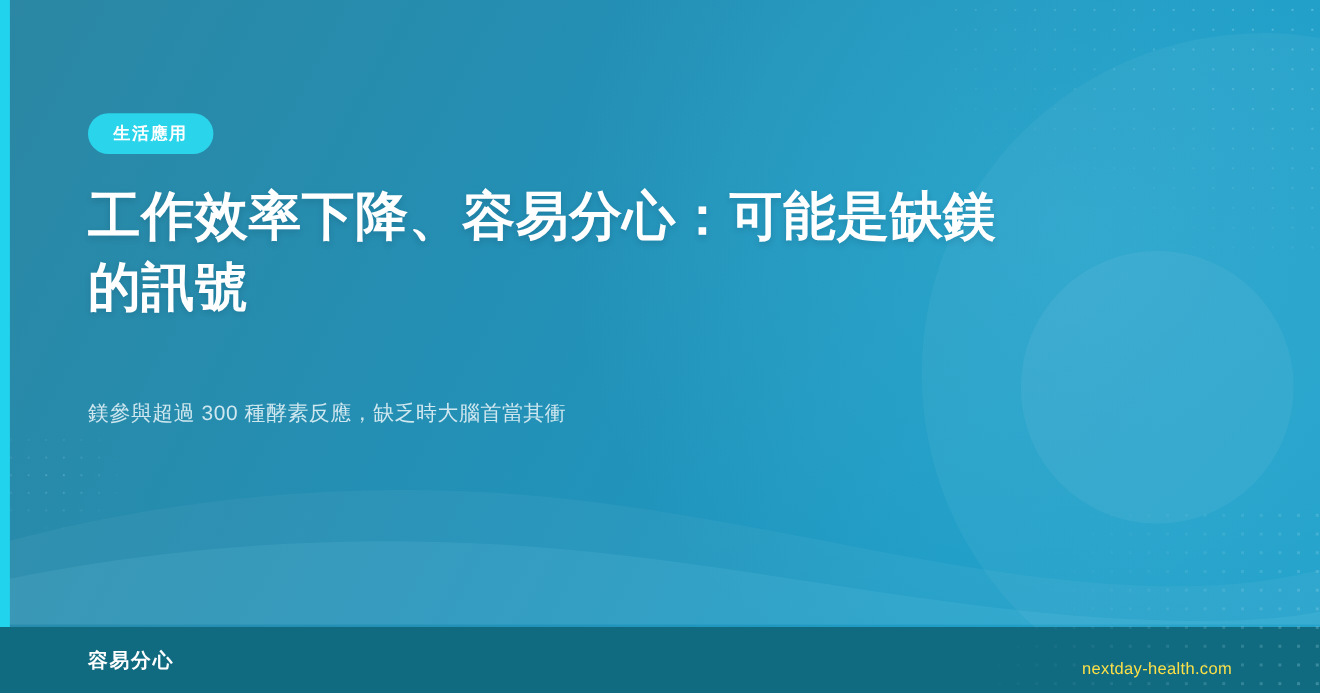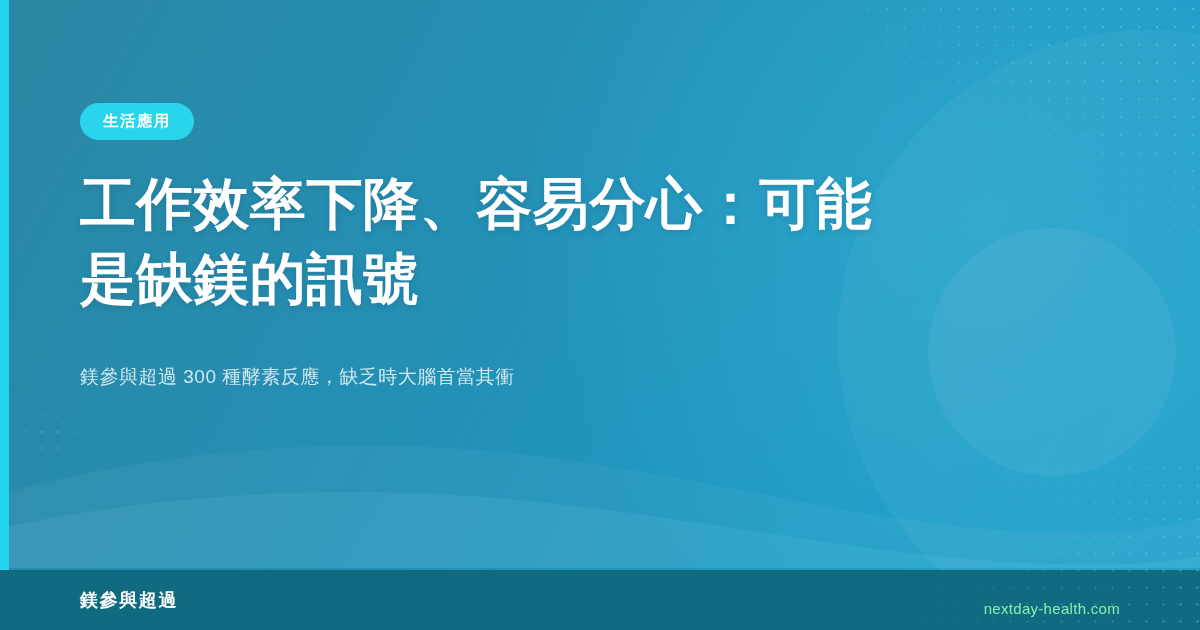--- a/index.html
+++ b/index.html
@@ -149,21 +149,21 @@
     white-space: nowrap;
   }
 
   .title {
     position: absolute;
     top: 166px;
     left: 80px;
     width: 830px;
     margin: 0;
     color: #ffffff;
-    font-size: 56px;
+    font-size: 48px;
     font-weight: bold;
     line-height: 1.34;
     letter-spacing: 0.6px;
     text-shadow: 0 2px 6px rgba(0, 40, 60, 0.16);
   }
 
   .subtitle {
     position: absolute;
     top: 362px;
     left: 80px;
@@ -195,21 +195,21 @@
   .footer-brand {
     color: #ffffff;
     font-size: 18px;
     font-weight: bold;
     letter-spacing: 1.6px;
     position: relative;
     z-index: 2;
   }
 
   .footer-url {
-    color: #86efac;
+    color: #fde047;
     font-size: 15px;
     font-weight: normal;
     letter-spacing: 0.3px;
     position: relative;
     z-index: 2;
     margin-top: 16px;
   }
 </style>
 </head>
 <body>
@@ -241,17 +241,17 @@
     <div class="badge">生活應用</div>
 
     <h1 class="title">工作效率下降、容易分心：可能是缺鎂的訊號</h1>
 
     <p class="subtitle">鎂參與超過 300 種酵素反應，缺乏時大腦首當其衝</p>
 
   </div>
 
   <div class="footer">
     <div class="bg-layer dots-bottomright"></div>
-    <span class="footer-brand">鎂參與超過</span>
+    <span class="footer-brand">容易分心</span>
     <span class="footer-url">nextday-health.com</span>
   </div>
 
 </div>
 
 </body></html>

